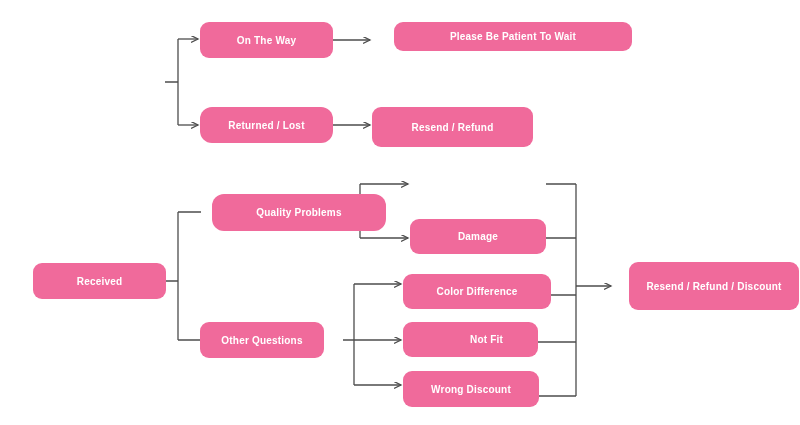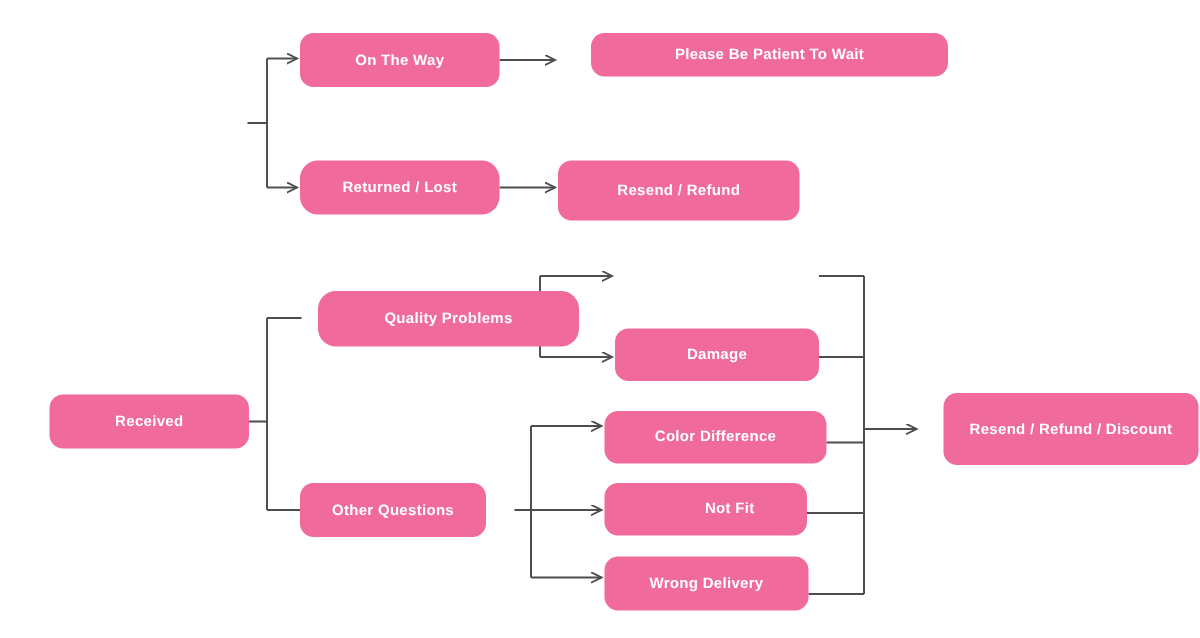--- a/index.html
+++ b/index.html
@@ -80,16 +80,16 @@
   <div class="node n-on-the-way">On The Way</div>
   <div class="node n-please">Please Be Patient To Wait</div>
   <div class="node n-returned">Returned / Lost</div>
   <div class="node n-resend">Resend / Refund</div>
   <div class="node n-received">Received</div>
   <div class="node n-quality-problems">Quality Problems</div>
   <div class="node n-other-questions">Other Questions</div>
   <div class="node n-damage">Damage</div>
   <div class="node n-color-difference">Color Difference</div>
   <div class="node n-not-fit">Not Fit</div>
-  <div class="node n-wrong-delivery">Wrong Delivery</div>
+  <div class="node n-wrong-delivery">Wrong Discount</div>
   <div class="node n-final">Resend / Refund / Discount</div>
 
 </div>
 
 </body></html>

